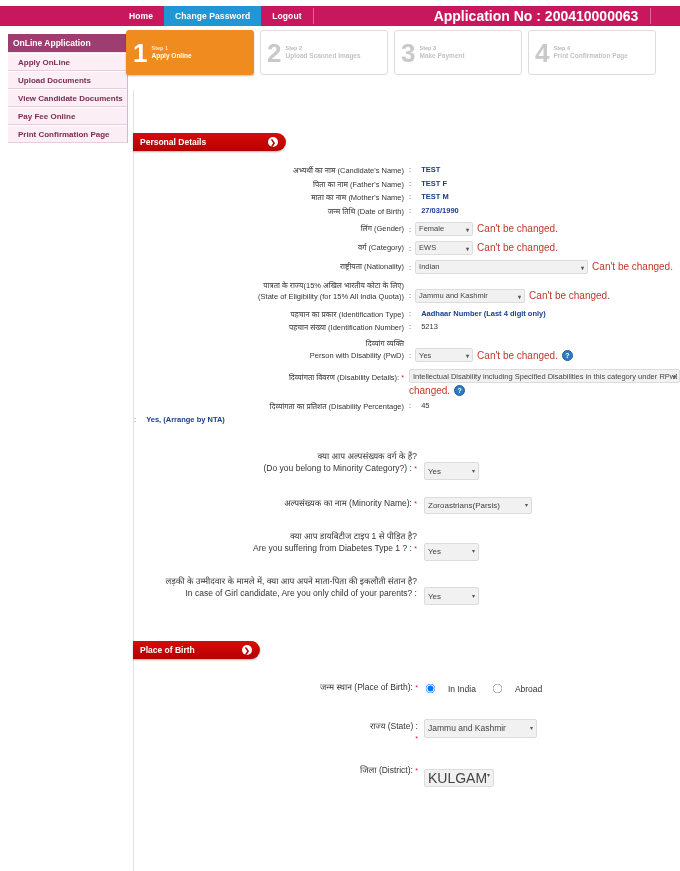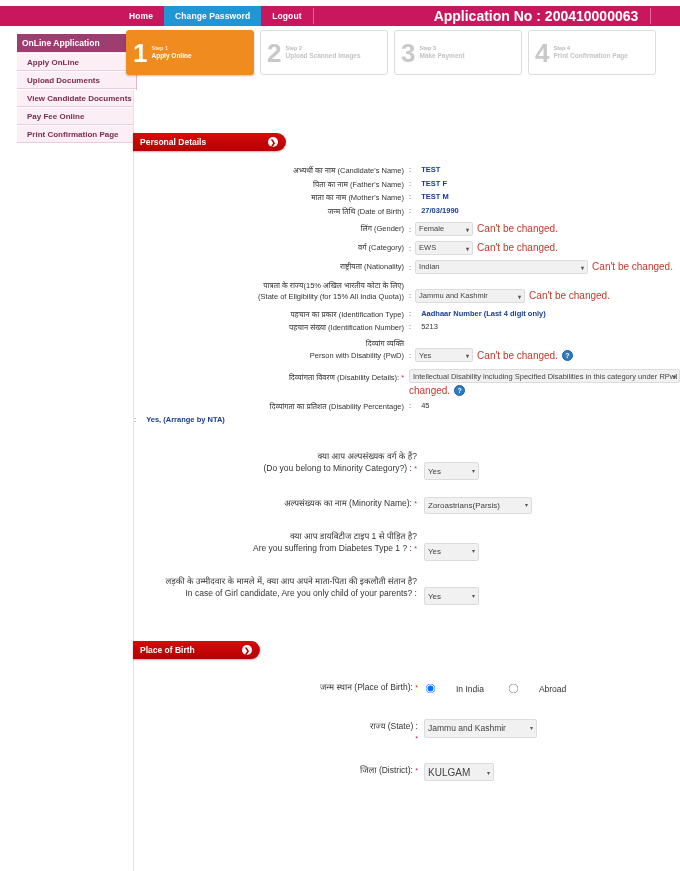--- a/index.html
+++ b/index.html
@@ -29,21 +29,21 @@
   .appno {
     display: flex; align-items: center; justify-content: center;
     font-size: 14px; font-weight: bold; color: #ffffff;
     white-space: nowrap;
     text-align: right;
   }
   .appno-pad { width: 120px; }
 
   
   .sidebar {
-    position: absolute; left: 17px; top: 34px;
+    position: absolute; left: 8px; top: 34px;
     width: 120px;
     border-right: 1px solid #d9b8c7;
   }
   .side-head {
     background: #9e3d70;
     color: #ffffff;
     font-size: 8.5px; font-weight: bold;
     padding: 5px 6px 5px 5px;
     height: 19px;
     display: flex; align-items: center;
@@ -169,21 +169,21 @@
     font-size: 6px; color: #555; pointer-events: none;
   }
   select.w-gender { width: 58px; }
   select.w-cat { width: 58px; }
   select.w-nat { width: 173px; }
   select.w-state { width: 110px; }
   select.w-disab { width: 271px; }
   select.w-yes { width: 55px; height: 18px; font-size: 8px; }
   select.w-minor { width: 108px; height: 17px; font-size: 8px;}
   select.w-pstate { width: 113px; height: 19px; font-size: 8.5px; }
-  select.w-dist { width: 70px; height: 18px; font-size: 10px; }
+  select.w-dist { width: 70px; height: 18px; font-size: 14px; margin-top: 7px; }
 
   .cant { color: #c0392b; font-size: 10px; font-weight: normal; }
   .help {
     display: inline-flex; align-items: center; justify-content: center;
     width: 11px; height: 11px; border-radius: 50%;
     background: #2b7cc4; color: #ffffff;
     font-size: 7px; font-weight: bold;
     border: 1px solid #1d5e99;
   }
 
@@ -194,21 +194,21 @@
     font-size: 8.5px; color: #333333; line-height: 1.45;
   }
   .qlabel .l2 { display:block; }
 
   
   .pbrow { display:flex; align-items: flex-start; }
   .pblabel {
     width: 290px; text-align: right; padding-right: 6px;
     font-size: 8.5px; color: #333333; line-height: 1.4;
   }
-  .radios { font-size: 8.5px; color: #333; display:flex; align-items:center; gap:18px; }
+  .radios { font-size: 8.5px; color: #333; display:flex; align-items:center; gap:10px; }
   .radios input { margin: 0 1px 0 0; vertical-align: middle; transform: scale(.75); }
   .radio-lbl { margin-right: 5px; }
 </style>
 </head>
 <body>
 
 <div class="topnav">
   <div style="width:118px"></div>
   <div class="nav-item">Home</div>
   <div class="nav-item active">Change Password</div>

